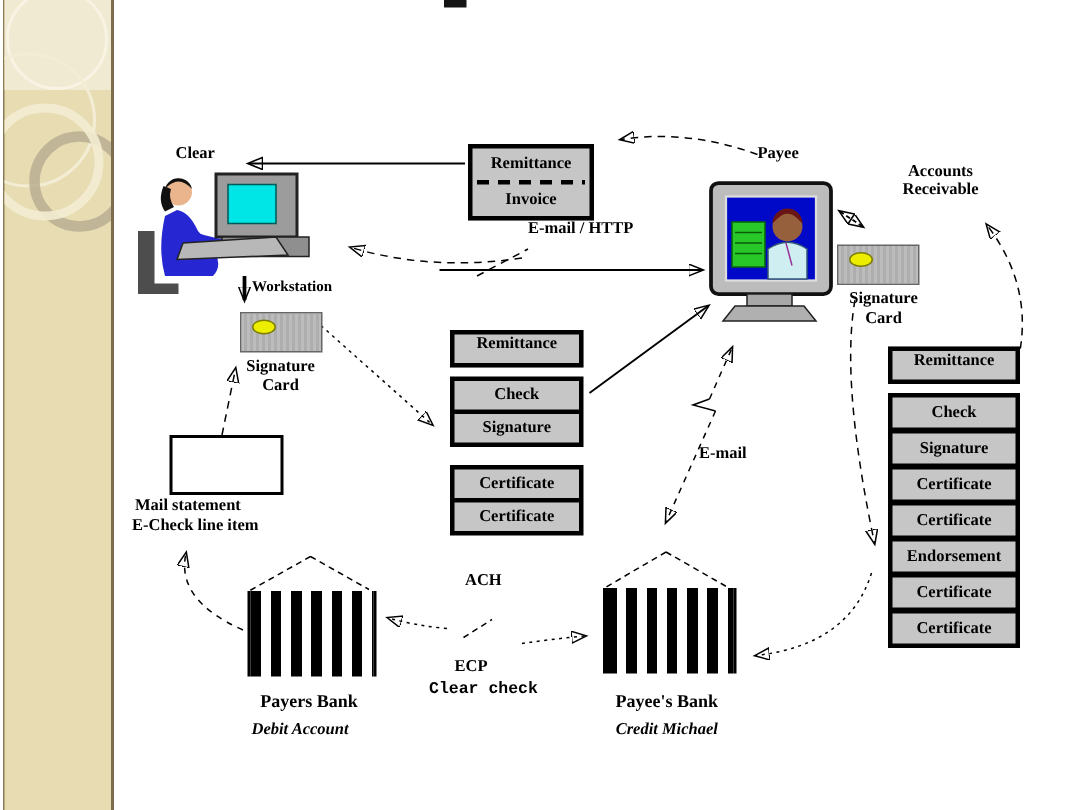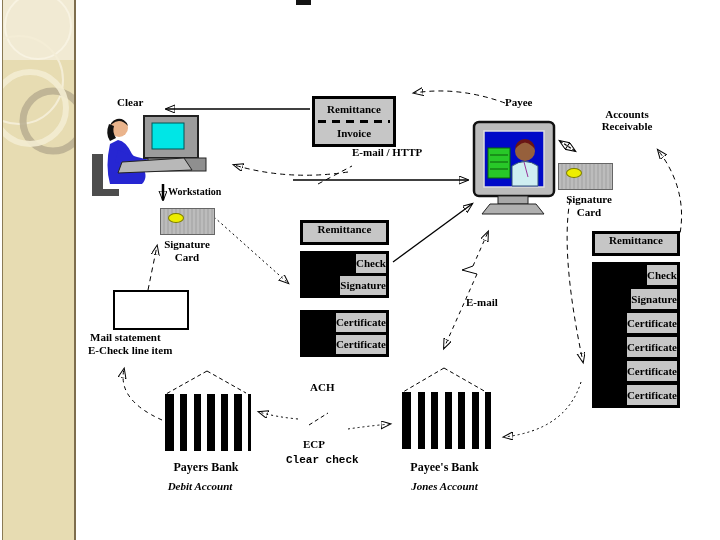--- a/index.html
+++ b/index.html
@@ -17,21 +17,21 @@
   
   .lbl{position:absolute;font:bold 11px "Liberation Serif",serif;color:#000;white-space:nowrap;z-index:3;}
   .lbl.c{text-align:center;}
   .ital{font-style:italic;font-weight:bold;}
   
   .docbox{position:absolute;z-index:2;border:3px solid #000;background:#c6c6c6;
           font:bold 11px "Liberation Serif",serif;text-align:center;}
   .stack{position:absolute;z-index:2;display:flex;flex-direction:column;}
   .stack .solo{border:3px solid #000;background:#c6c6c6;height:19px;line-height:19px;
                font:bold 11px "Liberation Serif",serif;text-align:center;}
-  .grp{background:#000;padding:3px;display:flex;flex-direction:column;gap:3px;align-items:flex-end;}
+  .grp{background:#000;padding:3px;display:flex;flex-direction:column;gap:3px;}
   .grp div{background:#c6c6c6;font:bold 11px "Liberation Serif",serif;text-align:center;}
   #mid-stack{left:300px;top:220px;width:89px;}
   #mid-stack .grp div{height:19px;line-height:19px;}
   #right-stack{left:592px;top:231px;width:88px;}
   #right-stack .grp div{height:20px;line-height:20px;}
   .gap6{height:6px;} .gap12{height:12px;}
   
   #rem-inv{left:312px;top:96px;width:78px;}
   #rem-inv .row{height:21px;line-height:21px;}
   #rem-inv .dash{height:3px;margin:0 3px;
@@ -187,36 +187,37 @@
   <div class="lbl" style="left:453px;top:296px;margin-left:13px;">E-mail</div>
 
   <div class="stack" id="right-stack">
     <div class="solo">Remittance</div>
     <div class="gap6"></div>
     <div class="grp" style="gap:4px;">
       <div>Check</div>
       <div>Signature</div>
       <div>Certificate</div>
       <div>Certificate</div>
+      <div>Endorsement</div>
       <div>Certificate</div>
       <div>Certificate</div>
     </div>
   </div>
 
   <div id="envelope"></div>
   <div class="lbl" style="left:90px;top:331px;">Mail  statement</div>
   <div class="lbl" style="left:88px;top:344px;">E-Check line item</div>
 
   <div class="bank" id="bank1"></div>
   <div class="lbl c" style="left:164px;top:460px;width:84px;font-size:12px;">Payers Bank</div>
   <div class="lbl c ital" style="left:158px;top:480px;width:84px;">Debit Account</div>
 
   <div class="bank" id="bank2"></div>
   <div class="lbl c" style="left:400px;top:460px;width:89px;font-size:12px;">Payee's Bank</div>
-  <div class="lbl c ital" style="left:400px;top:480px;width:89px;">Jones Account</div>
+  <div class="lbl c ital" style="left:400px;top:480px;width:89px;">Credit Michael</div>
 
   <div class="lbl" style="left:310px;top:381px;">ACH</div>
   <div class="lbl" style="left:303px;top:438px;">ECP</div>
   <div class="lbl" style="left:286px;top:454px;font-family:Liberation Mono, monospace;">Clear check</div>
 
   <div id="pagenum">33</div>
 
 </div>
 
 </body></html>

